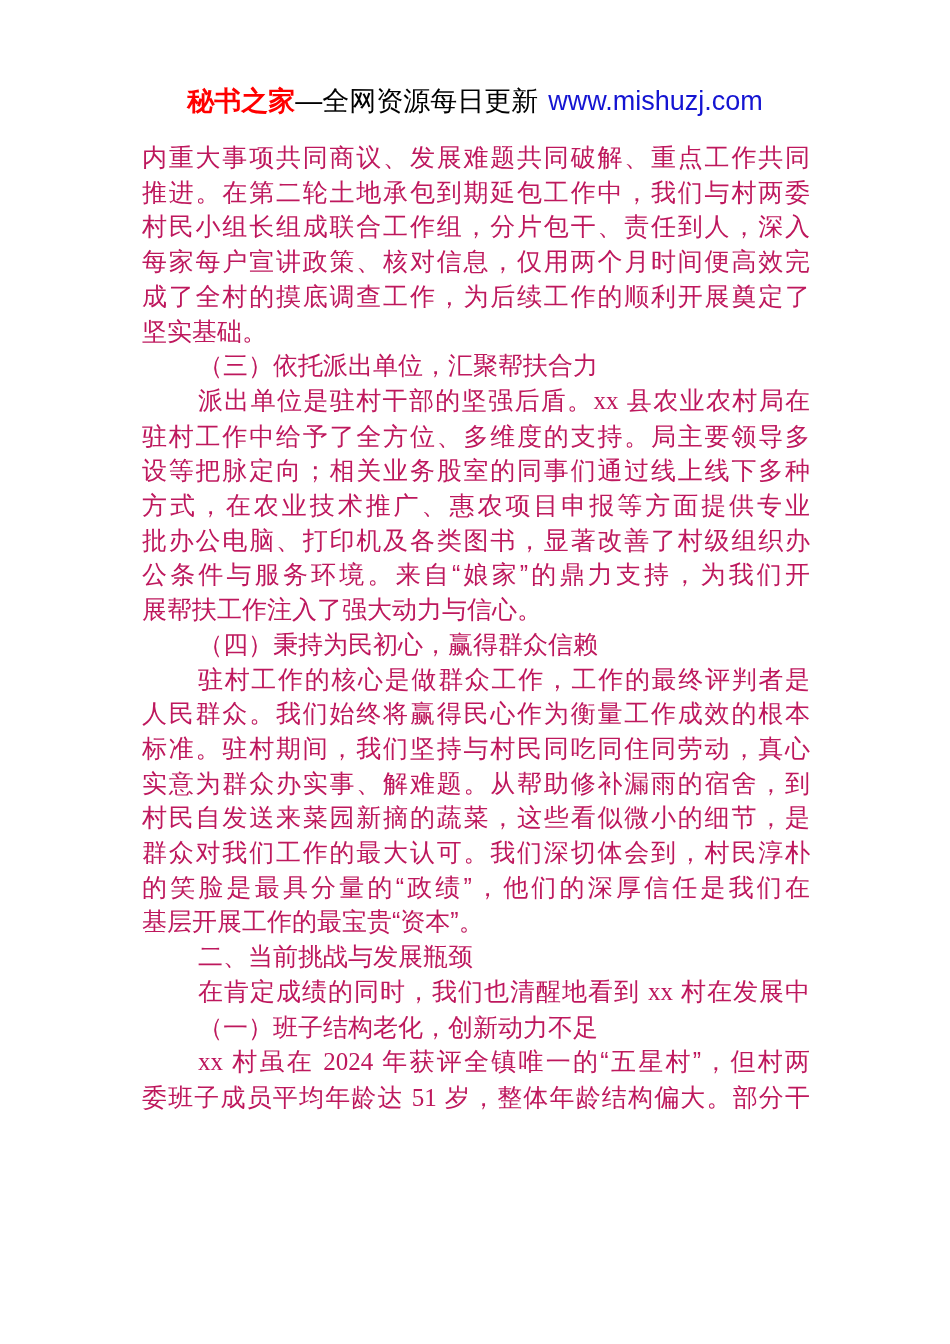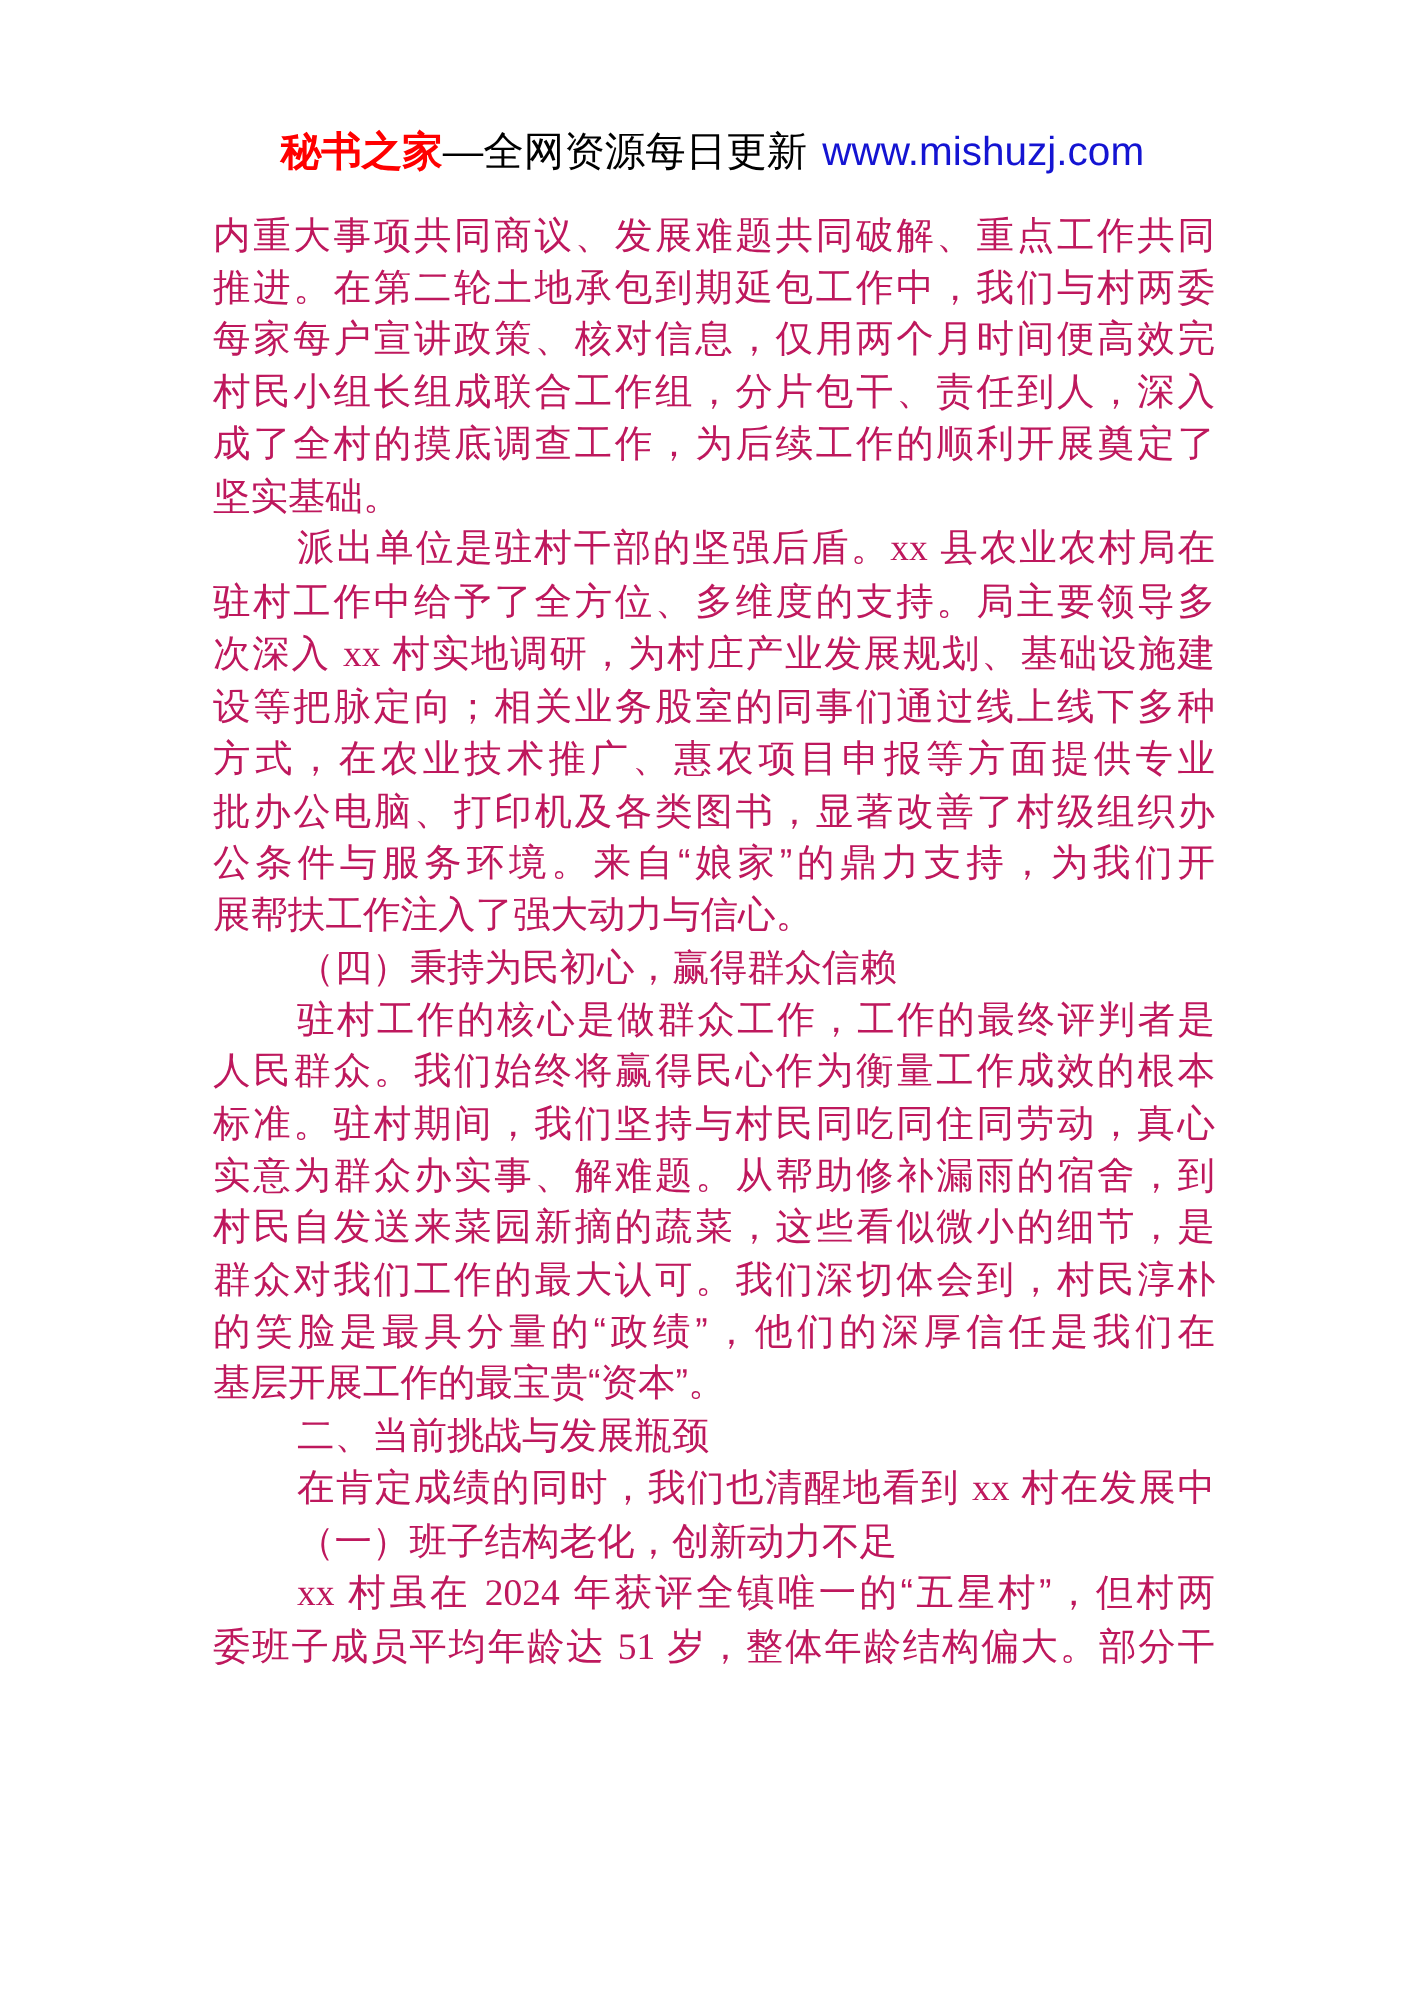--- a/index.html
+++ b/index.html
@@ -45,27 +45,27 @@
 
 <div class="page">
 
   <div class="hdr" style="color: rgb(0, 0, 0);">
     <span class="brand" style="color: rgb(255, 0, 0);">秘书之家</span><span>—全网资源每日更新</span><span class="url" style="color: rgb(20, 20, 210);">www.mishuzj.com</span>
   </div>
 
   <div class="doc" style="color: #be185d;">
       <p class="line j">内重大事项共同商议、发展难题共同破解、重点工作共同</p>
       <p class="line j">推进。在第二轮土地承包到期延包工作中，我们与村两委</p>
+      <p class="line j">村民小组长组成联合工作组，分片包干、责任到人，深入</p>
       <p class="line j">每家每户宣讲政策、核对信息，仅用两个月时间便高效完</p>
-      <p class="line j">村民小组长组成联合工作组，分片包干、责任到人，深入</p>
       <p class="line j">成了全村的摸底调查工作，为后续工作的顺利开展奠定了</p>
       <p class="line">坚实基础。</p>
+      <p class="line i2">（三）依托派出单位，汇聚帮扶合力</p>
       <p class="line j i2">派出单位是驻村干部的坚强后盾。<span class="latin">xx</span> 县农业农村局在</p>
       <p class="line j">驻村工作中给予了全方位、多维度的支持。局主要领导多</p>
-      <p class="line j">次深入 <span class="latin">xx</span> 村实地调研，为村庄产业发展规划、基础设施建</p>
       <p class="line j">设等把脉定向；相关业务股室的同事们通过线上线下多种</p>
       <p class="line j">方式，在农业技术推广、惠农项目申报等方面提供专业</p>
       <p class="line j">批办公电脑、打印机及各类图书，显著改善了村级组织办</p>
       <p class="line j">公条件与服务环境。来自“娘家”的鼎力支持，为我们开</p>
       <p class="line">展帮扶工作注入了强大动力与信心。</p>
       <p class="line i2">（四）秉持为民初心，赢得群众信赖</p>
       <p class="line j i2">驻村工作的核心是做群众工作，工作的最终评判者是</p>
       <p class="line j">人民群众。我们始终将赢得民心作为衡量工作成效的根本</p>
       <p class="line j">标准。驻村期间，我们坚持与村民同吃同住同劳动，真心</p>
       <p class="line j">实意为群众办实事、解难题。从帮助修补漏雨的宿舍，到</p>

